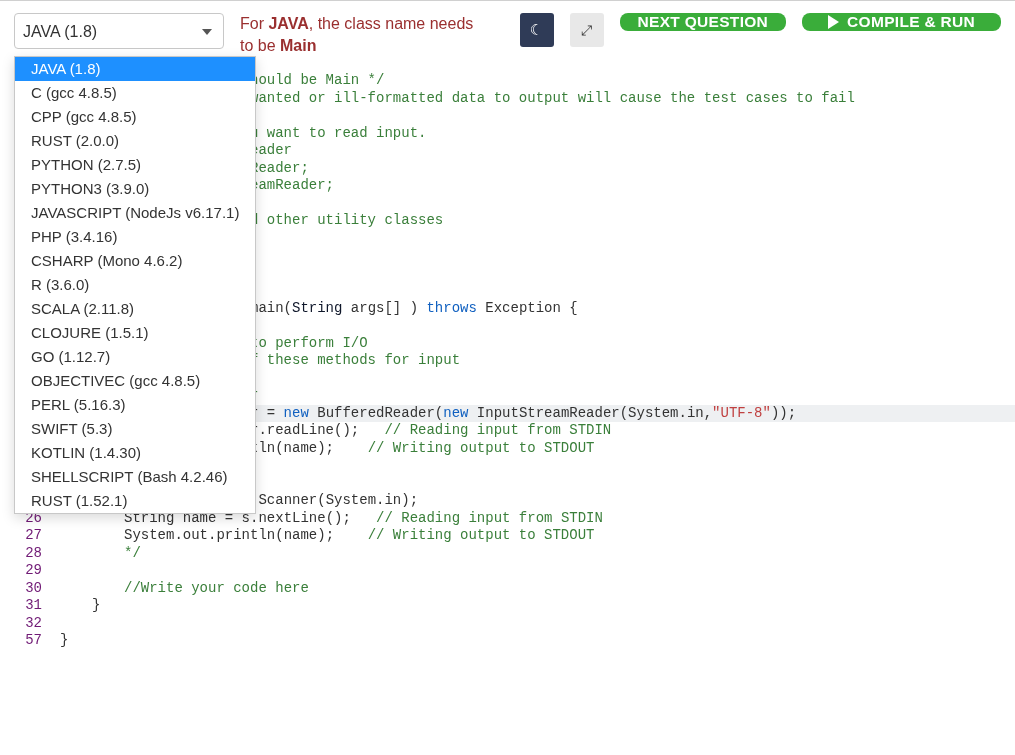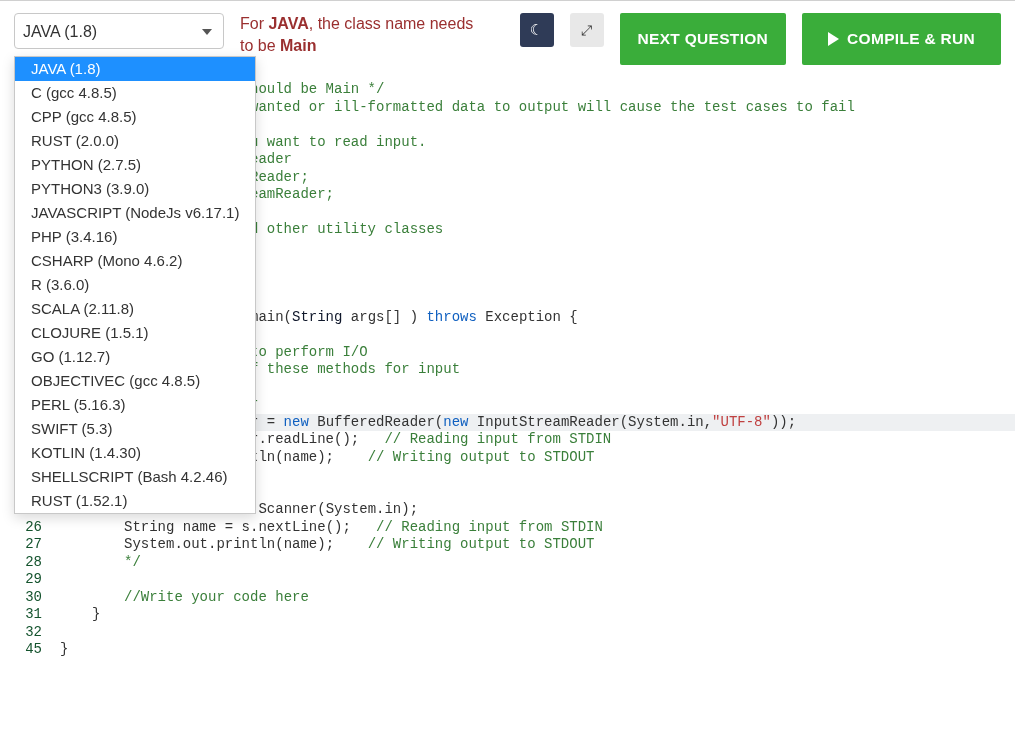--- a/index.html
+++ b/index.html
@@ -76,27 +76,27 @@
   .icon-btn {
     width: 34px; height: 34px;
     display: flex; align-items: center; justify-content: center;
     border-radius: 3px;
     cursor: pointer;
     user-select: none;
   }
   .dark-btn { background: #2f3b57; color: #fff; font-size: 16px; }
   .expand-btn { background: #e8e8e8; color: #333; }
   .btn {
-    height: 52px;
+    height: 18px;
     border: none;
     color: #fff;
     font-size: 15.5px;
     font-weight: 600;
     padding: 0 18px;
-    border-radius: 2px;
+    border-radius: 8px;
     cursor: pointer;
     display: flex;
     align-items: center;
     gap: 8px;
     letter-spacing: 0.3px;
   }
   .btn.green { background: #3aad3a; }
   .btn.green2 { background: #3aad3a; padding: 0 26px; }
   .btn .play-icon {
     width: 0; height: 0;
@@ -109,21 +109,21 @@
     display: flex;
     height: 675px;
   }
   .gutter {
     width: 50px;
     background: #fff;
     text-align: right;
     padding: 4px 8px 0 0;
     font-family: "Courier New", monospace;
     font-size: 14px;
-    color: #14532d;
+    color: #701a75;
     line-height: 17.5px;
     user-select: none;
   }
   .code-area {
     flex: 1;
     background: #fff;
     font-family: "Courier New", monospace;
     font-size: 14px;
     line-height: 17.5px;
     white-space: pre;
@@ -202,21 +202,21 @@
       <div>23</div>
       <div>24</div>
       <div>25</div>
       <div>26</div>
       <div>27</div>
       <div>28</div>
       <div>29</div>
       <div>30</div>
       <div>31</div>
       <div>32</div>
-      <div>45</div>
+      <div>57</div>
     </div>
   <div class="code-area" id="code"><div class="code-line"><span style="padding-left: 190px;"><span class="c-comment">hould be Main */</span></span></div><div class="code-line"><span style="padding-left: 190px;"><span class="c-comment">wanted or ill-formatted data to output will cause the test cases to fail</span></span></div><div class="code-line"><span style="padding-left: 190px;"></span></div><div class="code-line"><span style="padding-left: 190px;"><span class="c-comment">u want to read input.</span></span></div><div class="code-line"><span style="padding-left: 190px;"><span class="c-comment">eader</span></span></div><div class="code-line"><span style="padding-left: 190px;"><span class="c-comment">Reader;</span></span></div><div class="code-line"><span style="padding-left: 190px;"><span class="c-comment">eamReader;</span></span></div><div class="code-line"><span style="padding-left: 190px;"></span></div><div class="code-line"><span style="padding-left: 190px;"><span class="c-comment">d other utility classes</span></span></div><div class="code-line"><span style="padding-left: 190px;"></span></div><div class="code-line"><span style="padding-left: 190px;"></span></div><div class="code-line"><span style="padding-left: 190px;"></span></div><div class="code-line"><span style="padding-left: 190px;"></span></div><div class="code-line"><span style="padding-left: 190px;"><span class="c-txt">main(</span><span class="c-type">String</span><span class="c-txt"> args[] ) </span><span class="c-kw">throws</span><span class="c-txt"> Exception {</span></span></div><div class="code-line"><span style="padding-left: 190px;"></span></div><div class="code-line"><span style="padding-left: 190px;"><span class="c-comment">to perform I/O</span></span></div><div class="code-line"><span style="padding-left: 190px;"><span class="c-comment">f these methods for input</span></span></div><div class="code-line"><span style="padding-left: 190px;"></span></div><div class="code-line"><span style="padding-left: 190px;"><span class="c-comment">r</span></span></div><div class="code-line hl"><span style="padding-left: 190px;"><span class="c-txt">r = </span><span class="c-kw">new</span><span class="c-txt"> BufferedReader(</span><span class="c-kw">new</span><span class="c-txt"> InputStreamReader(System.in,</span><span class="c-str">"UTF-8"</span><span class="c-txt">));</span></span></div><div class="code-line"><span style="padding-left: 190px;"><span class="c-txt">r.readLine();   </span><span class="c-comment">// Reading input from STDIN</span></span></div><div class="code-line"><span style="padding-left: 190px;"><span class="c-txt">tln(name);    </span><span class="c-comment">// Writing output to STDOUT</span></span></div><div class="code-line"><span style="padding-left: 0px;"></span></div><div class="code-line"><span style="padding-left: 64px;"><span class="c-comment">//Scanner</span></span></div><div class="code-line"><span style="padding-left: 64px;"><span class="c-txt">Scanner s = </span><span class="c-kw">new</span><span class="c-txt"> Scanner(System.in);</span></span></div><div class="code-line"><span style="padding-left: 64px;"><span class="c-txt">String name = s.nextLine();   </span><span class="c-comment">// Reading input from STDIN</span></span></div><div class="code-line"><span style="padding-left: 64px;"><span class="c-txt">System.out.println(name);    </span><span class="c-comment">// Writing output to STDOUT</span></span></div><div class="code-line"><span style="padding-left: 64px;"><span class="c-comment">*/</span></span></div><div class="code-line"><span style="padding-left: 0px;"></span></div><div class="code-line"><span style="padding-left: 64px;"><span class="c-comment">//Write your code here</span></span></div><div class="code-line"><span style="padding-left: 32px;"><span class="c-txt">}</span></span></div><div class="code-line"><span style="padding-left: 0px;"></span></div><div class="code-line"><span style="padding-left: 0px;"><span class="c-txt">}</span></span></div></div>
 </div>
 
 <div class="dropdown-overlay" id="dropdown">
     <div class="opt selected">JAVA (1.8)</div>
     <div class="opt">C (gcc 4.8.5)</div>
     <div class="opt">CPP (gcc 4.8.5)</div>
     <div class="opt">RUST (2.0.0)</div>
     <div class="opt">PYTHON (2.7.5)</div>

